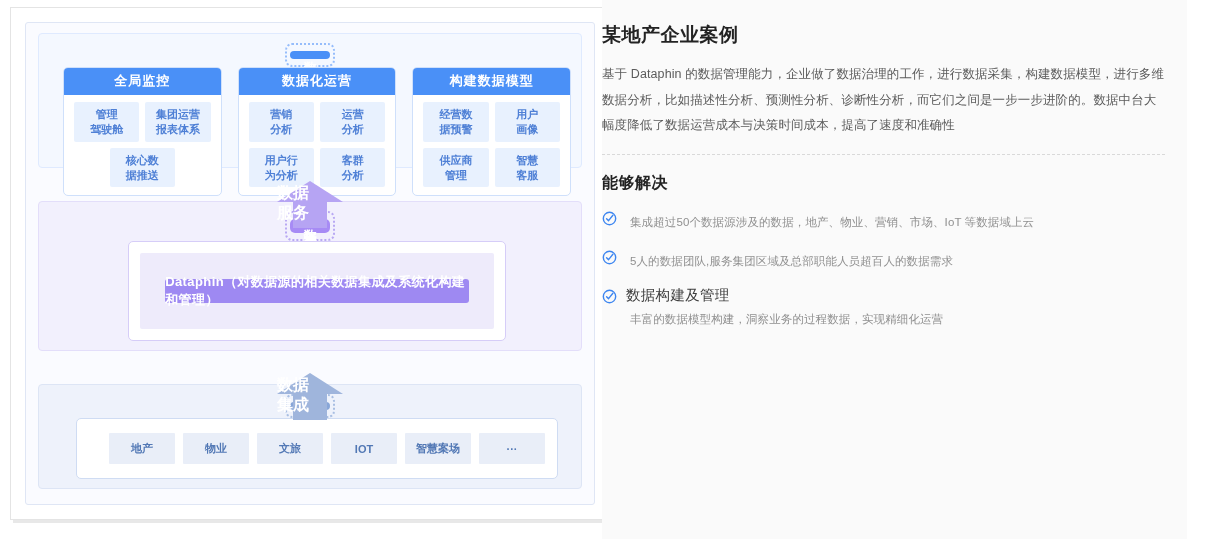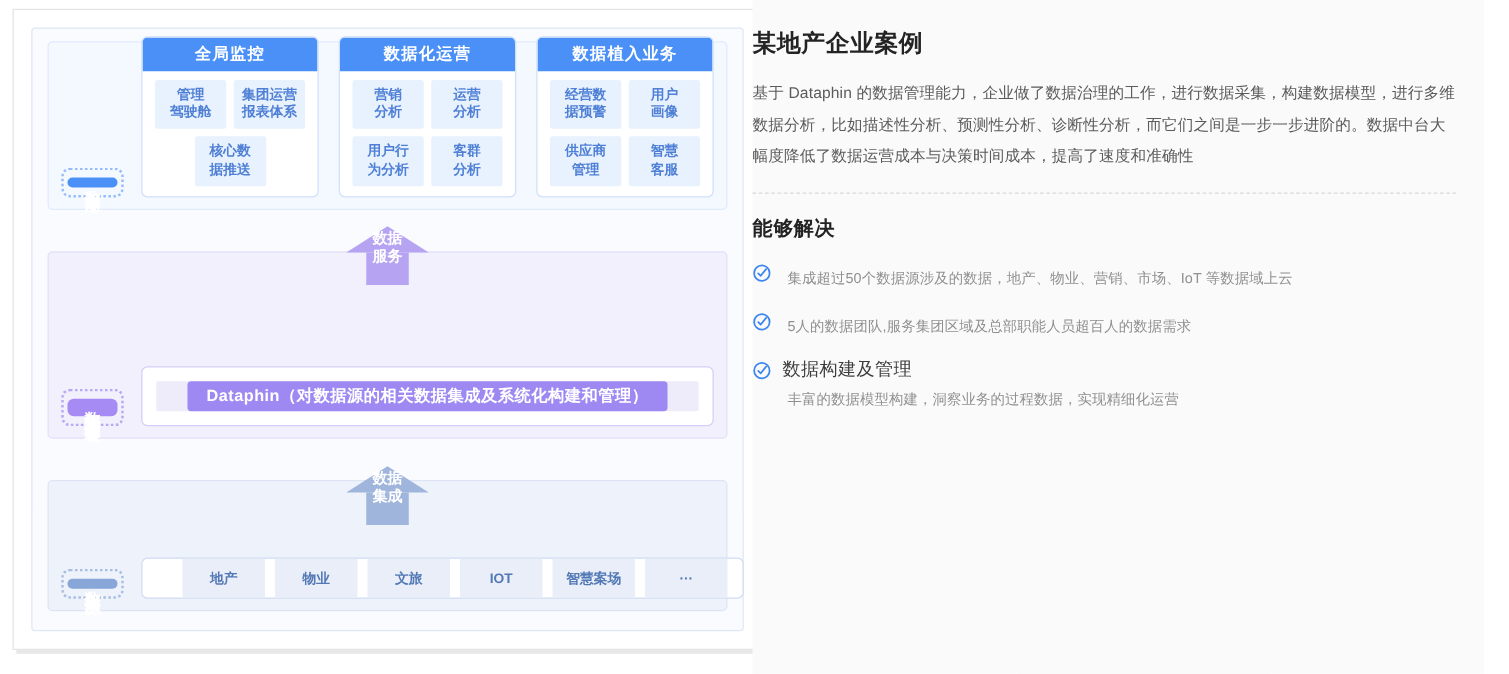--- a/index.html
+++ b/index.html
@@ -29,23 +29,24 @@
     border-radius: 3px;
     padding: 10px 12px 12px 12px;
     display: flex;
     flex-direction: column;
   }
 
   
   .band {
     position: relative;
     display: flex;
-    align-items: flex-end;
+    align-items: center;
     border-radius: 4px;
     padding: 9px 10px;
+    flex-direction: column;
   }
   .band-app    { background: #f4f8ff; border: 1px solid #dfeaff; height: 135px; }
   .band-build  { background: #f2f0fd; border: 1px solid #e3defa; height: 150px; margin-top: 33px;}
   .band-source { background: #eef2fb; border: 1px solid #dde5f5; height: 105px; margin-top: 33px;}
 
   
   .side-tag {
     flex: 0 0 auto;
     width: 40px;
     border-radius: 5px;
@@ -199,23 +200,22 @@
     width: 0; height: 0;
     border-left: 33px solid transparent;
     border-right: 33px solid transparent;
   }
   .arrow .stem {
     position: absolute; top: 21px; left: 16px;
     width: 34px; height: 26px;
   }
   .arrow .lbl {
     position: absolute; top: 2px; left: 0; width: 100%;
-    text-align: center;
     color: #ffffff;
-    font-size: 12px;
+    font-size: 16px;
     font-weight: 700;
     line-height: 1.22;
     z-index: 2;
   }
   .arrow-service { top: 158px; }
   .arrow-service .head { border-bottom: 21px solid #b6a4f3; }
   .arrow-service .stem { background: #b6a4f3; }
   .arrow-integrate { top: 350px; }
   .arrow-integrate .head { border-bottom: 21px solid #9fb5dc; }
   .arrow-integrate .stem { background: #9fb5dc; }
@@ -303,21 +303,21 @@
             <div class="card-head">数据化运营</div>
             <div class="card-body">
               <div class="chip chip-half">营销<br>分析</div>
               <div class="chip chip-half">运营<br>分析</div>
               <div class="chip chip-half">用户行<br>为分析</div>
               <div class="chip chip-half">客群<br>分析</div>
             </div>
           </div>
 
           <div class="card">
-            <div class="card-head">数据植入业务</div>
+            <div class="card-head">构建数据模型</div>
             <div class="card-body">
               <div class="chip chip-half">经营数<br>据预警</div>
               <div class="chip chip-half">用户<br>画像</div>
               <div class="chip chip-half">供应商<br>管理</div>
               <div class="chip chip-half">智慧<br>客服</div>
             </div>
           </div>
 
         </div>
       </div>

